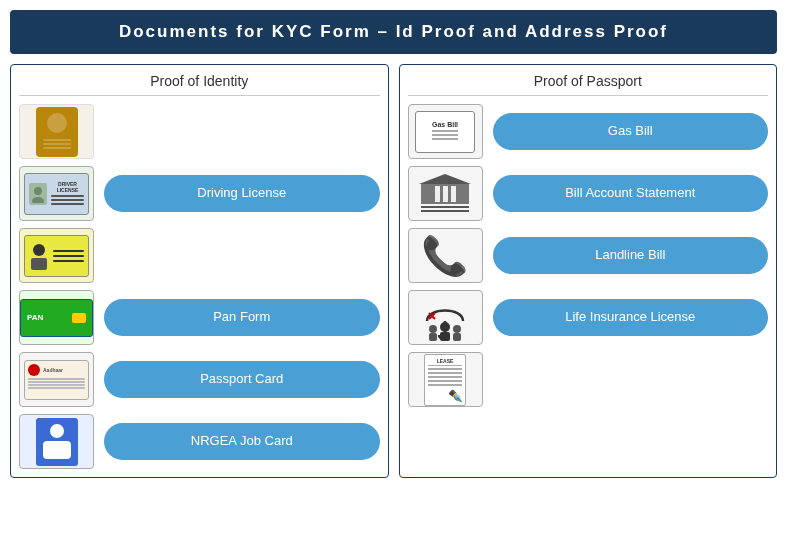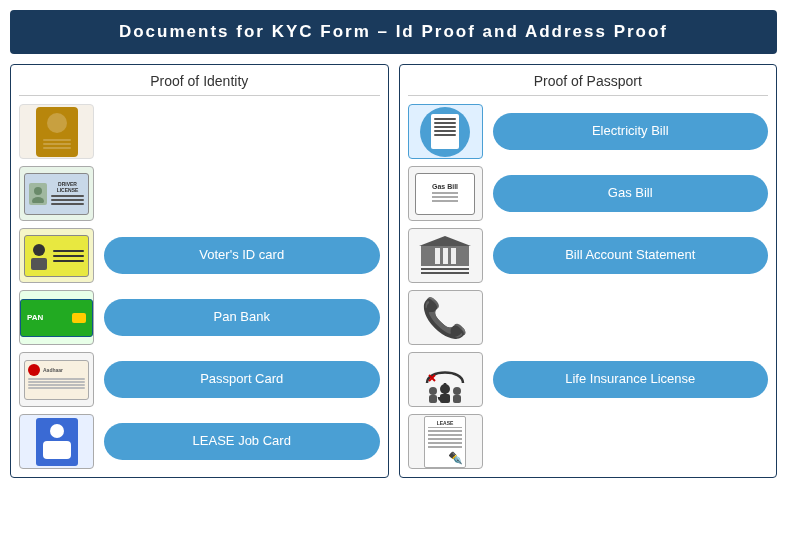--- a/index.html
+++ b/index.html
@@ -393,51 +393,51 @@
               </svg>
             </div>
             <div class="dl-info">
               <div class="dl-title-text">DRIVER<br>LICENSE</div>
               <div class="dl-line"></div>
               <div class="dl-line"></div>
               <div class="dl-line"></div>
             </div>
           </div>
         </div>
+        <button class="doc-btn">Driving License</button>
       </div>
 
       <div class="doc-item">
         <div class="icon-box icon-voter">
           <div class="voter-card">
             <div style="display:flex;flex-direction:column;align-items:center;flex-shrink:0;">
               <svg width="20" height="28" viewBox="0 0 20 28">
                 <circle cx="10" cy="8" r="6" fill="#333"></circle>
                 <rect x="2" y="16" width="16" height="12" rx="2" fill="#555"></rect>
               </svg>
             </div>
             <div class="voter-lines" style="flex:1;">
               <div style="height:2px;background:#333;margin:3px 0;border-radius:1px;"></div>
               <div style="height:2px;background:#333;margin:3px 0;border-radius:1px;"></div>
               <div style="height:2px;background:#333;margin:3px 0;border-radius:1px;"></div>
             </div>
           </div>
         </div>
-        <button class="doc-btn">Voter's ID card</button>
       </div>
 
       <div class="doc-item">
         <div class="icon-box icon-pan">
           <div class="pan-card">
             <div>
               <div class="pan-label">PAN</div>
             </div>
             <div class="pan-chip"></div>
           </div>
         </div>
-        <button class="doc-btn">Pan Bank</button>
+        <button class="doc-btn">Pan Form</button>
       </div>
 
       <div class="doc-item">
         <div class="icon-box icon-aadhaar">
           <div class="aadhaar-card">
             <div class="aadhaar-top">
               <div class="aadhaar-logo"></div>
               <div class="aadhaar-title">Aadhaar</div>
             </div>
             <div class="aadhaar-line"></div>
@@ -451,44 +451,30 @@
 
       <div class="doc-item">
         <div class="icon-box icon-job">
           <div class="job-card">
             <svg width="36" height="42" viewBox="0 0 36 42">
               <circle cx="18" cy="10" r="7" fill="white"></circle>
               <rect x="4" y="20" width="28" height="18" rx="4" fill="white"></rect>
             </svg>
           </div>
         </div>
-        <button class="doc-btn">LEASE Job Card</button>
+        <button class="doc-btn">NRGEA Job Card</button>
       </div>
 
     </div>
   </div>
 
   <div class="column">
     <div class="column-title">Proof of Passport</div>
     <div class="doc-list">
 
-      <div class="doc-item">
-        <div class="icon-box icon-electricity">
-          <div class="elec-circle">
-            <div class="elec-bill">
-              <div class="elec-line"></div>
-              <div class="elec-line"></div>
-              <div class="elec-line"></div>
-              <div class="elec-line"></div>
-              <div class="elec-line"></div>
-            </div>
-          </div>
-        </div>
-        <button class="doc-btn">Electricity Bill</button>
-      </div>
 
       <div class="doc-item">
         <div class="icon-box icon-gas">
           <div class="gas-envelope">
             <div style="text-align:center;">
               <div style="font-size:7px;font-weight:bold;color:#333;">Gas Bill</div>
               <div style="height:2px;background:#aaa;margin:2px 0;"></div>
               <div style="height:2px;background:#aaa;margin:2px 0;"></div>
               <div style="height:2px;background:#aaa;margin:2px 0;"></div>
             </div>
@@ -512,20 +498,21 @@
             </div>
           </div>
         </div>
         <button class="doc-btn">Bill Account Statement</button>
       </div>
 
       <div class="doc-item">
         <div class="icon-box icon-landline">
           <span class="phone-svg">📞</span>
         </div>
+        <button class="doc-btn">Landline Bill</button>
       </div>
 
       <div class="doc-item">
         <div class="icon-box icon-insurance">
           <svg width="52" height="50" viewBox="0 0 52 50">
 
             <path d="M8 28 C8 14 44 14 44 28" fill="none" stroke="#333" stroke-width="2.5"></path>
             <line x1="26" y1="28" x2="26" y2="42" stroke="#333" stroke-width="2.5"></line>
             <path d="M26 42 C26 46 20 46 20 42" fill="none" stroke="#333" stroke-width="2.5"></path>
 

